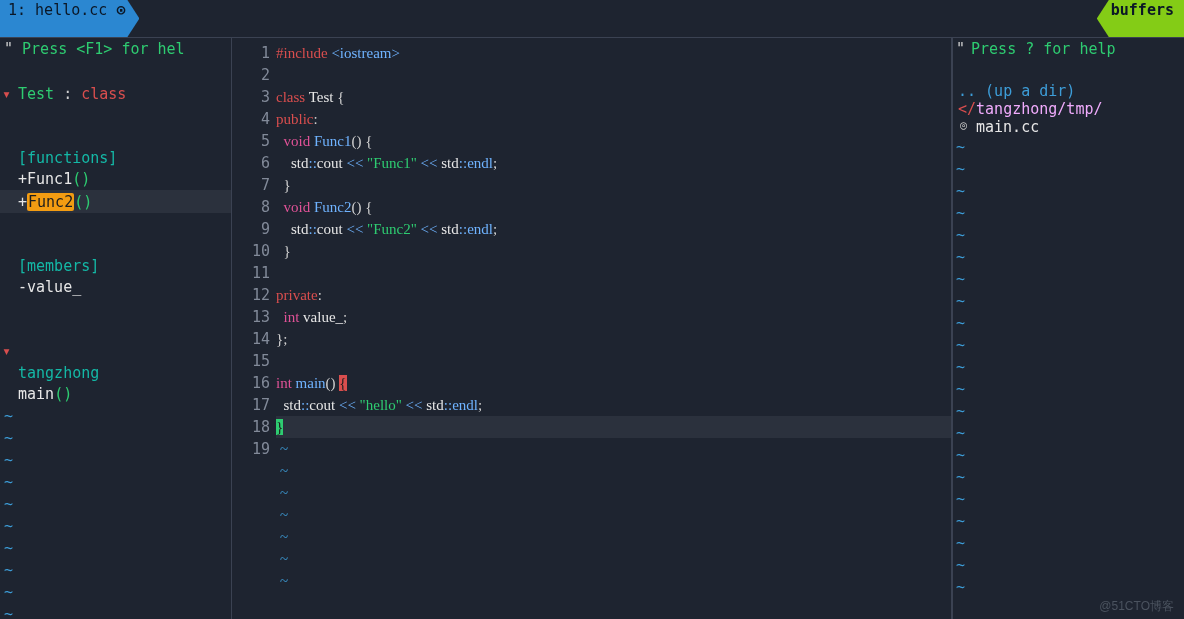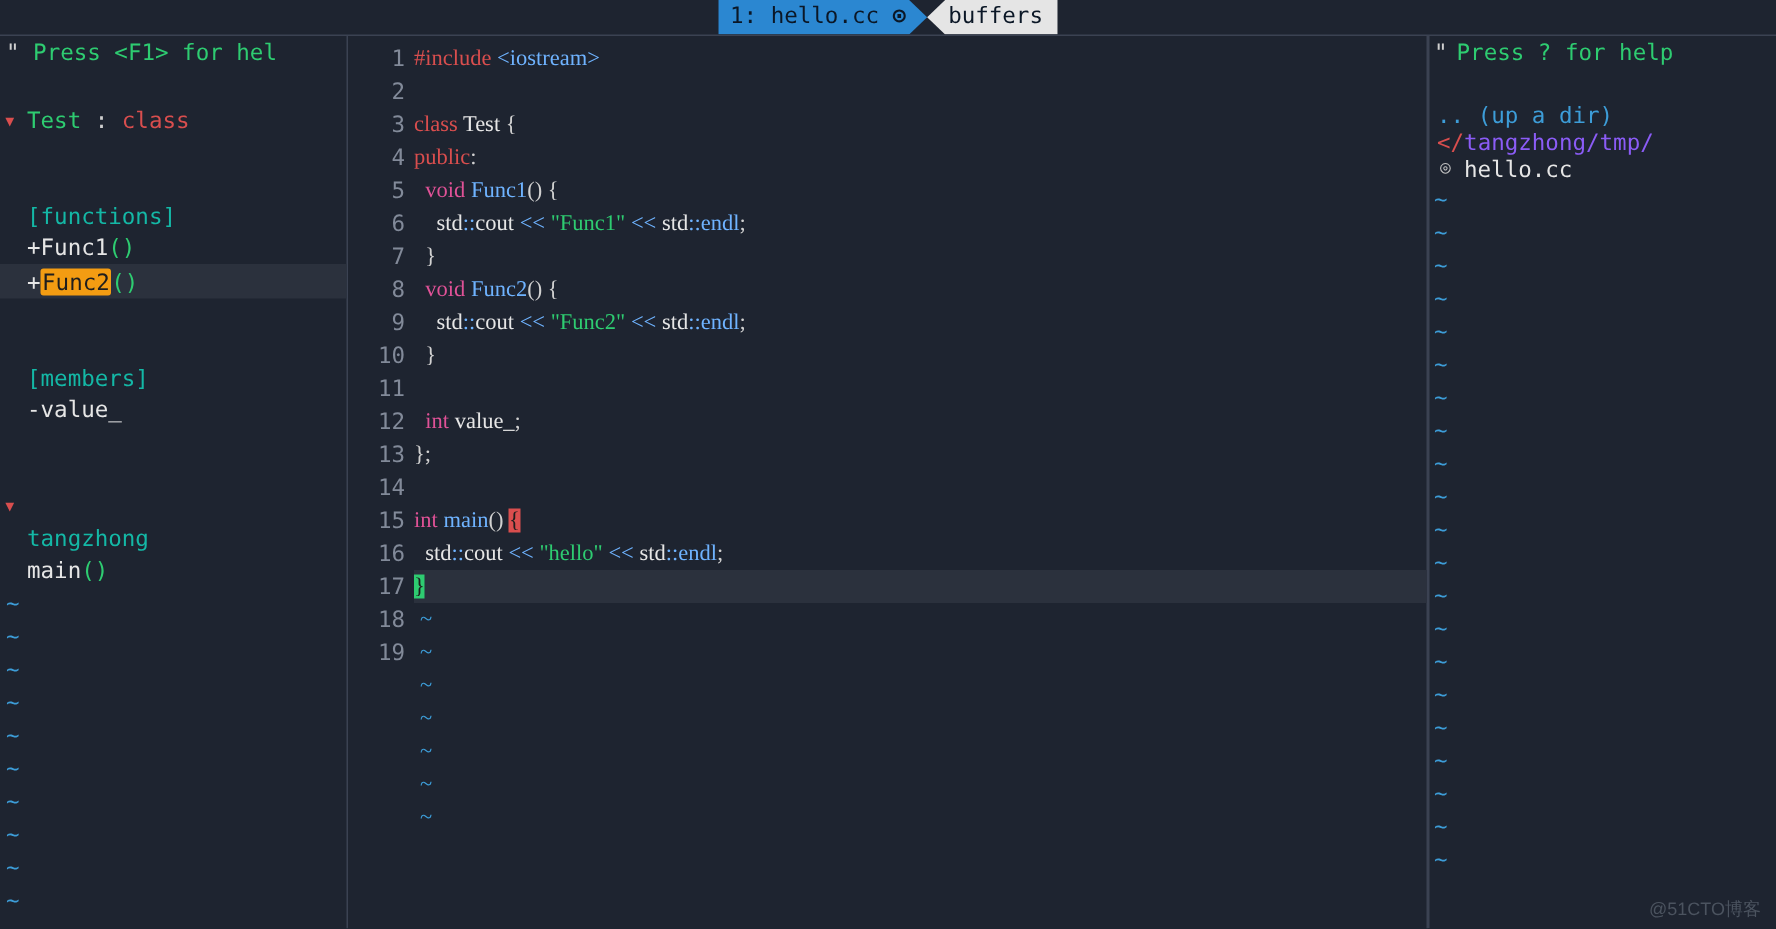--- a/index.html
+++ b/index.html
@@ -7,40 +7,41 @@
     background: #1e2430;
     font-family: "DejaVu Sans Mono", Menlo, Consolas, monospace;
     font-size: 15px;
     color: #d0d0d0;
     width: 1184px;
     height: 619px;
     overflow: hidden;
     position: relative;
   }
   .tabbar {
-    height: 24px;
+    height: 38px;
     display: flex;
-    justify-content: center;
+    justify-content: space-between;
     background: #1e2430;
     border-bottom: 1px solid #3b4252;
     font-size: 15px;
   }
   .tab-left {
     background: #2b87d1;
     color: #0b1726;
     padding: 1px 14px 1px 8px;
     position: relative;
     clip-path: polygon(0 0, calc(100% - 12px) 0, 100% 50%, calc(100% - 12px) 100%, 0 100%);
   }
   .tab-left .dot { color:#0b1726; font-weight:bold; }
   .tab-right {
-    background: #e5e5e5;
+    background: #84cc16;
     color: #0b1726;
     padding: 1px 10px 1px 14px;
     clip-path: polygon(12px 0, 100% 0, 100% 100%, 12px 100%, 0 50%);
+    font-weight: bold;
   }
 
   .main {
     display: flex;
     height: calc(100% - 24px);
   }
   .left-pane {
     width: 232px;
     background: #1e2430;
     border-right: 1px solid #3b4252;
@@ -217,20 +218,21 @@
         <div class="code-line"></div>
         <div class="code-line"><span class="kw">class </span><span class="id">Test </span><span class="punct">{</span></div>
         <div class="code-line"><span class="sec">public</span><span class="punct">:</span></div>
         <div class="code-line"><span class="id">  </span><span class="ty">void </span><span class="call">Func1</span><span class="punct">() {</span></div>
         <div class="code-line"><span class="id">    std</span><span class="op">::</span><span class="id">cout </span><span class="op">&lt;&lt; </span><span class="str">"Func1"</span><span class="op"> &lt;&lt; </span><span class="id">std</span><span class="op">::</span><span class="scope">endl</span><span class="punct">;</span></div>
         <div class="code-line"><span class="id">  </span><span class="punct">}</span></div>
         <div class="code-line"><span class="id">  </span><span class="ty">void </span><span class="call">Func2</span><span class="punct">() {</span></div>
         <div class="code-line"><span class="id">    std</span><span class="op">::</span><span class="id">cout </span><span class="op">&lt;&lt; </span><span class="str">"Func2"</span><span class="op"> &lt;&lt; </span><span class="id">std</span><span class="op">::</span><span class="scope">endl</span><span class="punct">;</span></div>
         <div class="code-line"><span class="id">  </span><span class="punct">}</span></div>
         <div class="code-line"></div>
+        <div class="code-line"><span class="sec">private</span><span class="punct">:</span></div>
         <div class="code-line"><span class="id">  </span><span class="ty">int </span><span class="id">value_</span><span class="punct">;</span></div>
         <div class="code-line"><span class="punct">};</span></div>
         <div class="code-line"></div>
         <div class="code-line"><span class="ty">int </span><span class="call">main</span><span class="punct">() </span><span class="br-hl-r">{</span></div>
         <div class="code-line"><span class="id">  std</span><span class="op">::</span><span class="id">cout </span><span class="op">&lt;&lt; </span><span class="str">"hello"</span><span class="op"> &lt;&lt; </span><span class="id">std</span><span class="op">::</span><span class="scope">endl</span><span class="punct">;</span></div>
         <div class="code-line cur-line-bg"><span class="br-hl-g">}</span></div>
         <div class="code-line tilde">~</div>
         <div class="code-line tilde">~</div>
         <div class="code-line tilde">~</div>
         <div class="code-line tilde">~</div>
@@ -242,23 +244,23 @@
 
   <div class="right-pane">
     <div class="vsep"></div>
     <div class="right-help">
       <span class="q">"</span>
         <span> Press ? for help</span>
     </div>
     <div style="height:22px"></div>
     <div class="dir-up">.. (up a dir)</div>
     <div class="dir-path">
-      <span>&lt;/</span><span style="color:#8b5cf6">tangzhong/tmp/</span>
+      <span>&lt;/</span><span style="color:#f0abfc">tangzhong/tmp/</span>
     </div>
-    <div class="file-row">hello.cc</div>
+    <div class="file-row">main.cc</div>
     <div id="right-tildes">
         <div class="tilde">~</div>
         <div class="tilde">~</div>
         <div class="tilde">~</div>
         <div class="tilde">~</div>
         <div class="tilde">~</div>
         <div class="tilde">~</div>
         <div class="tilde">~</div>
         <div class="tilde">~</div>
         <div class="tilde">~</div>

